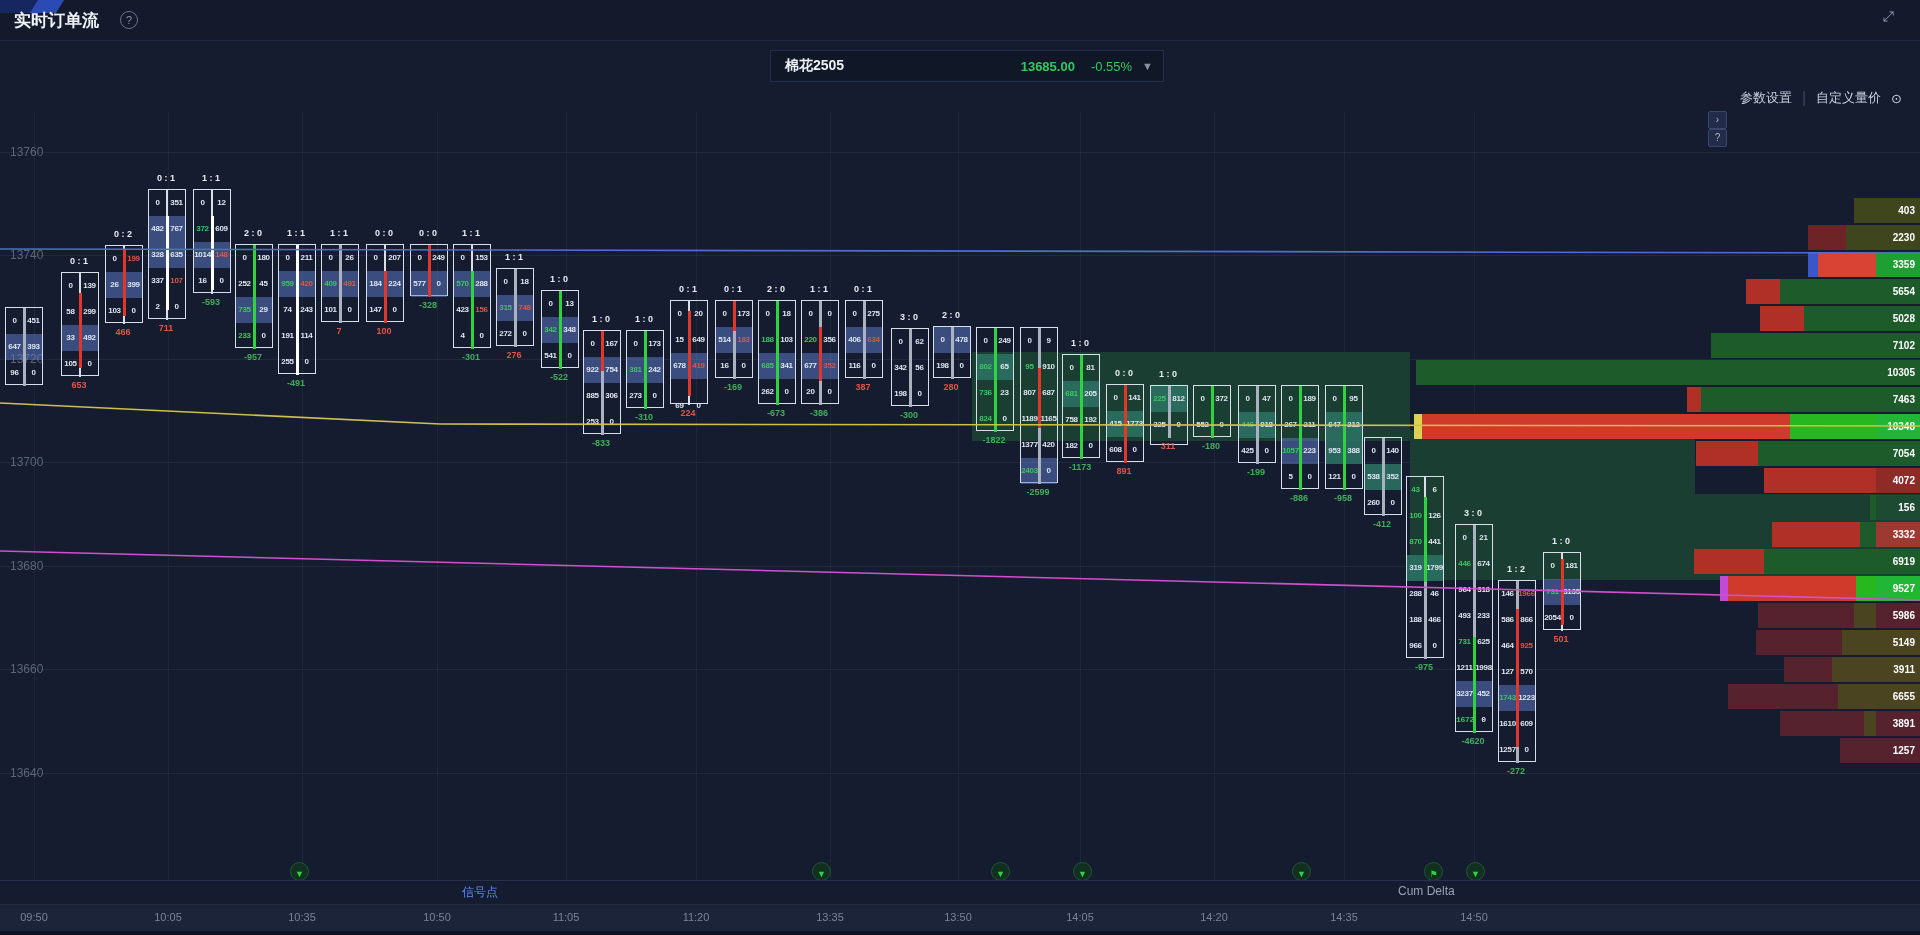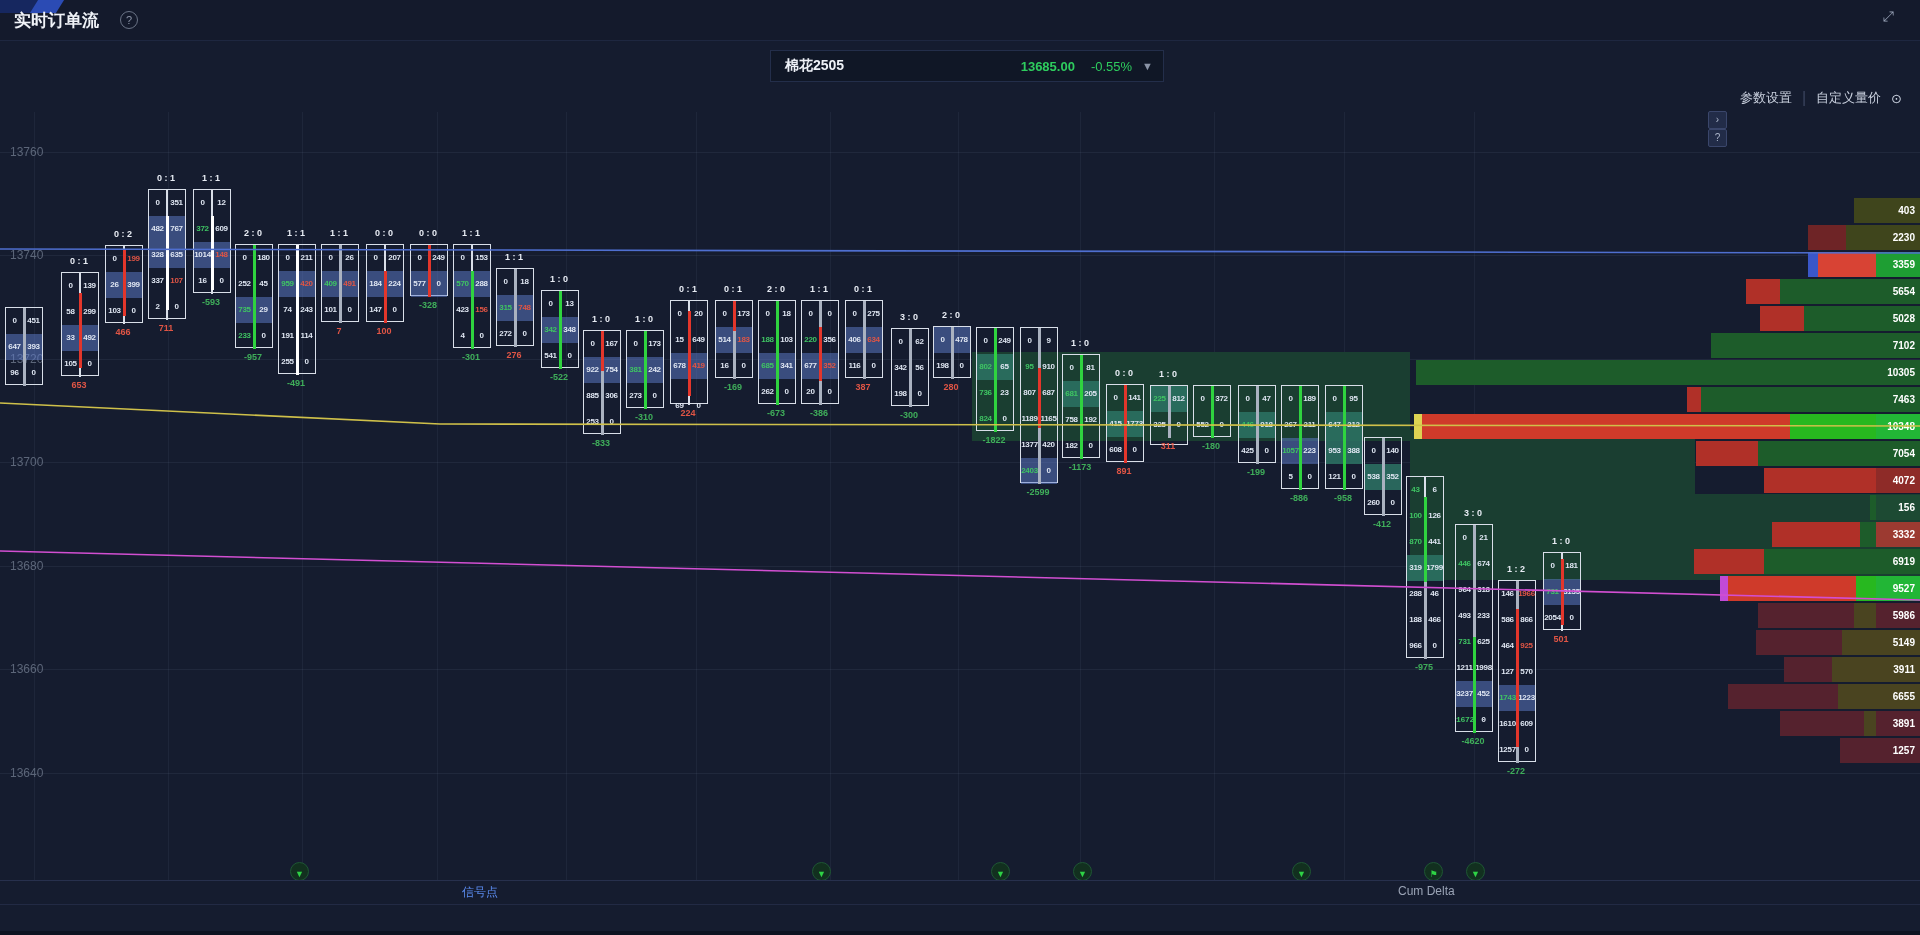--- a/index.html
+++ b/index.html
@@ -1027,16 +1027,30 @@
     <span class="tbtn">参数设置</span>
     <span class="sep">|</span>
     <span class="tbtn">自定义量价</span>
     <span class="eye">⊙</span>
   </div>
 
   <div id="sep1"></div>
   <div id="sep2"></div>
   <div id="signal">信号点</div>
   <div id="cumdelta">Cum Delta</div>
+  <div id="axisbar">
+      <div class="tick" style="left: 34px;">09:50</div>
+      <div class="tick" style="left: 168px;">10:05</div>
+      <div class="tick" style="left: 302px;">10:35</div>
+      <div class="tick" style="left: 437px;">10:50</div>
+      <div class="tick" style="left: 566px;">11:05</div>
+      <div class="tick" style="left: 696px;">11:20</div>
+      <div class="tick" style="left: 830px;">13:35</div>
+      <div class="tick" style="left: 958px;">13:50</div>
+      <div class="tick" style="left: 1080px;">14:05</div>
+      <div class="tick" style="left: 1214px;">14:20</div>
+      <div class="tick" style="left: 1344px;">14:35</div>
+      <div class="tick" style="left: 1474px;">14:50</div>
+    </div>
   <div id="bstrip"></div>
 <div class="sq-btn" style="left: 1708px; top: 111px;">›</div>
     <div class="sq-btn" style="left: 1708px; top: 129px;">?</div>
   </div>
 
 </body></html>

